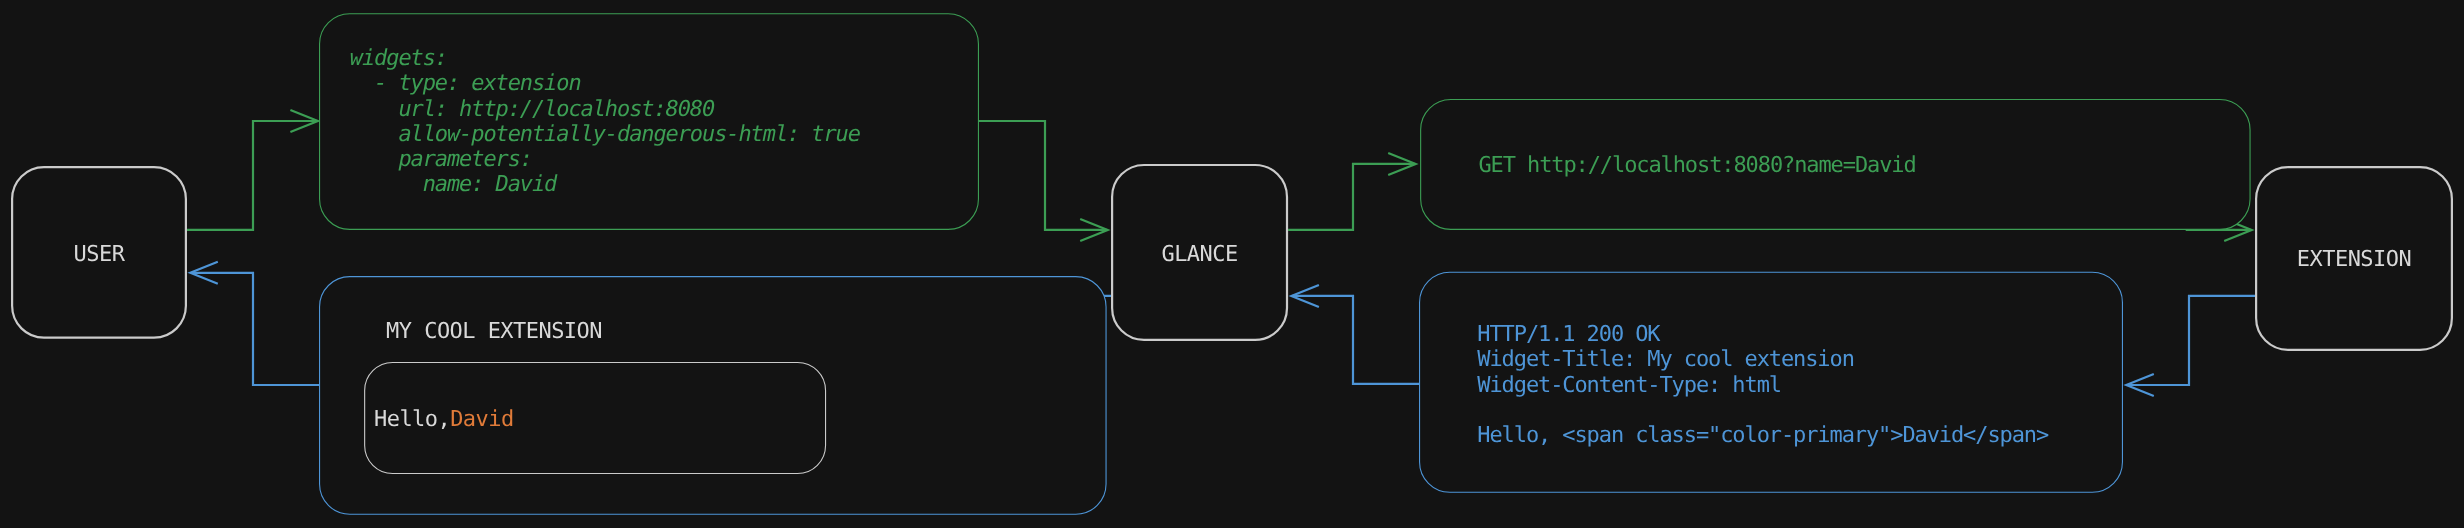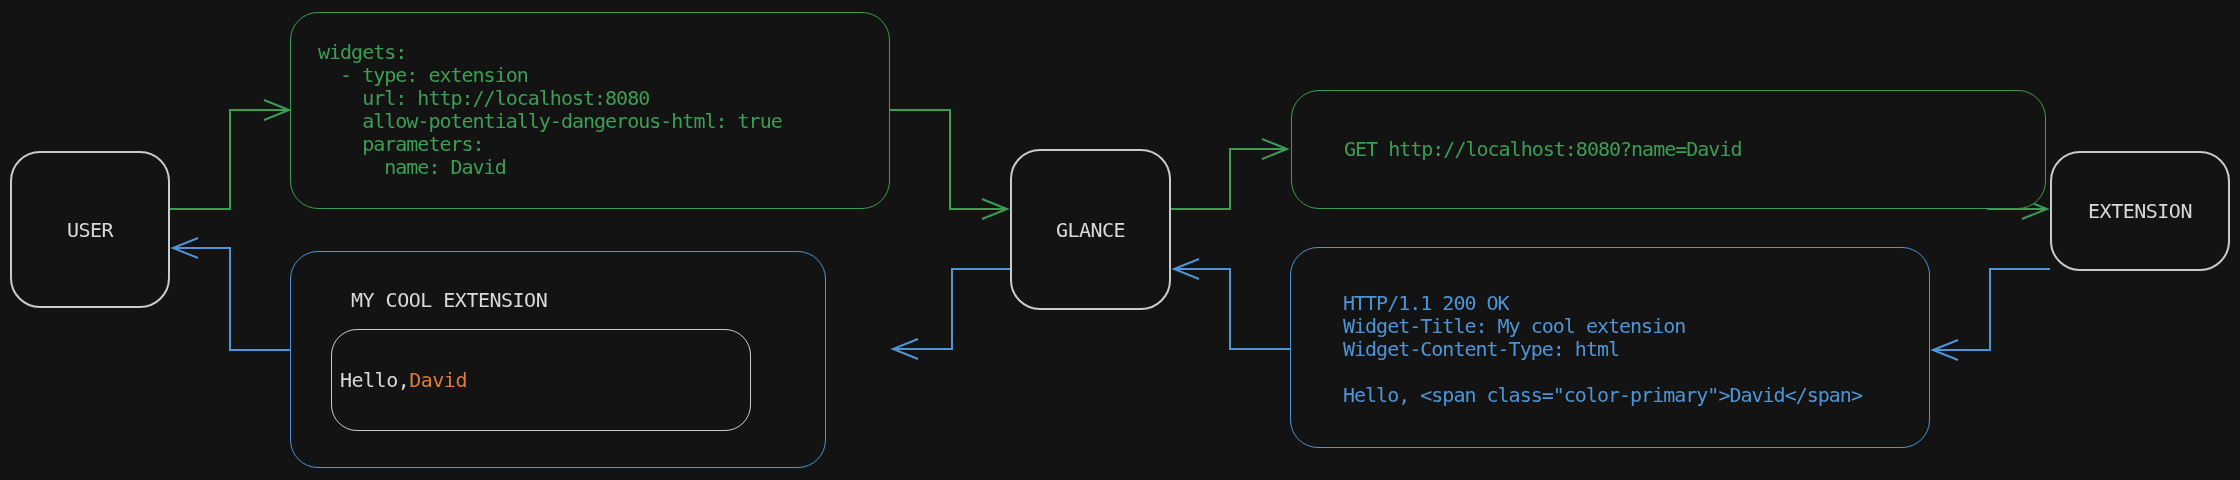--- a/index.html
+++ b/index.html
@@ -25,55 +25,56 @@
     position:absolute;
     border:2px solid var(--c-gray);
     border-radius:30px;
     display:flex;align-items:center;justify-content:center;
     color:var(--c-text);
     font-size:20px;letter-spacing:-0.5px;
     background:var(--c-bg);
   }
   #node-user{left:10px;top:151px;width:160px;height:157px;align-items:center;}
   #node-glance{left:1010px;top:149px;width:161px;height:161px;text-align:center;}
-  #node-extension{left:2050px;top:151px;width:180px;height:120px;}
+  #node-extension{left:2050px;top:151px;width:180px;height:168px;}
 
   .code-box{
     position:absolute;
     border-radius:28px;
     background:var(--c-bg);
   }
   .code-box pre{
     font-family:inherit;
     font-size:20px;line-height:23px;letter-spacing:-1px;
     white-space:pre;
   }
   #config-box{
     left:290px;top:12px;width:600px;height:197px;
     border:1.5px solid var(--c-green);
     padding:28px 14px 0 27px;
+    font-style:italic;
   }
   #config-box pre{color:var(--c-green);}
   #request-box{
     left:1291px;top:90px;width:755px;height:119px;
     border:1.5px solid var(--c-green);
     display:flex;align-items:center;
     padding-left:52px;
   }
   #request-box pre{color:var(--c-green);}
   #response-box{
     left:1290px;top:247px;width:640px;height:201px;
     border:1.5px solid var(--c-blue);
     padding:44px 0 0 52px;
   }
   #response-box pre{color:var(--c-blue);}
 
   #widget-box{
     position:absolute;
-    left:290px;top:251px;width:536px;height:217px;
+    left:290px;top:251px;width:716px;height:217px;
     border:1.5px solid var(--c-blue);
     border-radius:28px;
     background:var(--c-bg);
   }
   #widget-title{
     position:absolute;left:60px;top:36px;
     color:var(--c-text);
     font-size:20px;letter-spacing:-0.5px;
   }
   #widget-inner{

